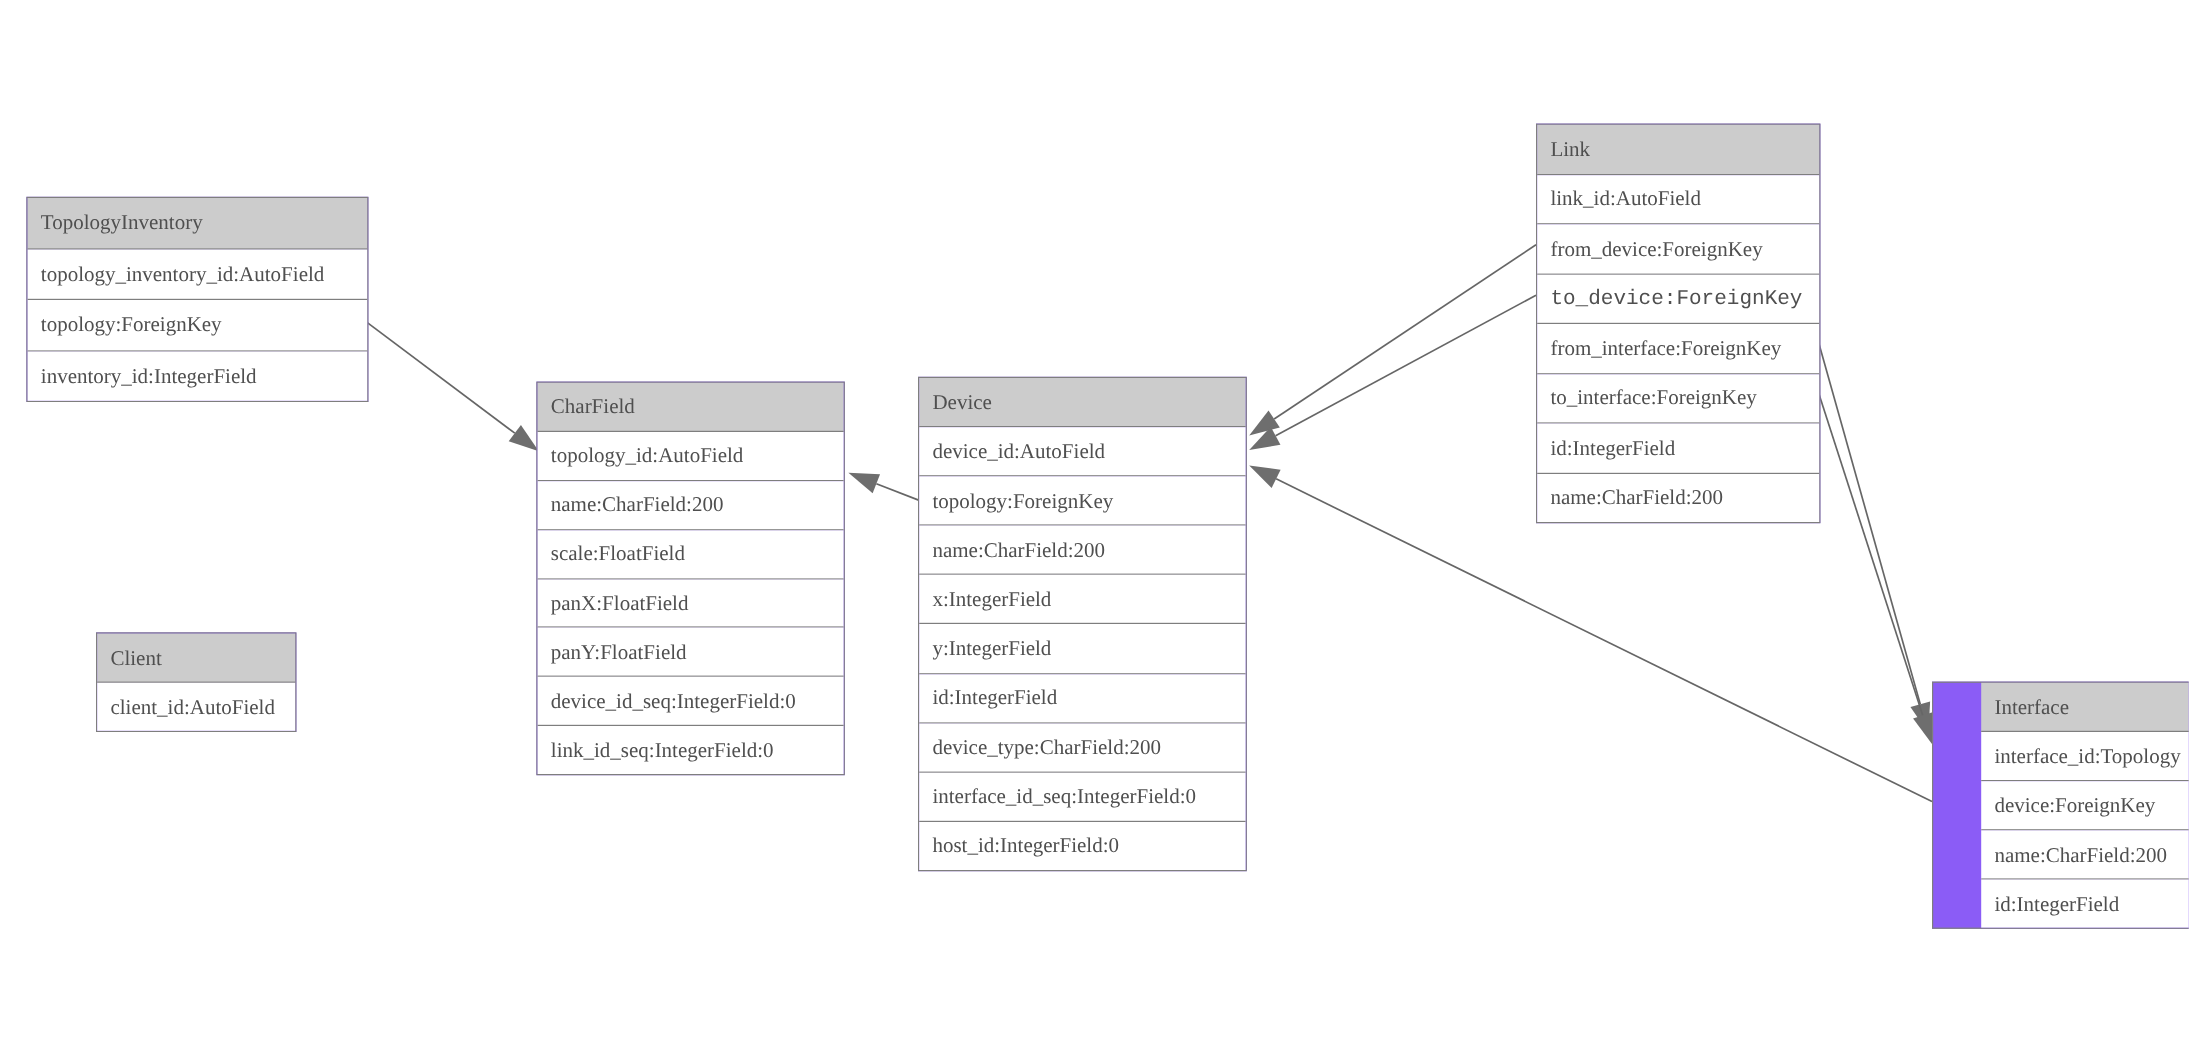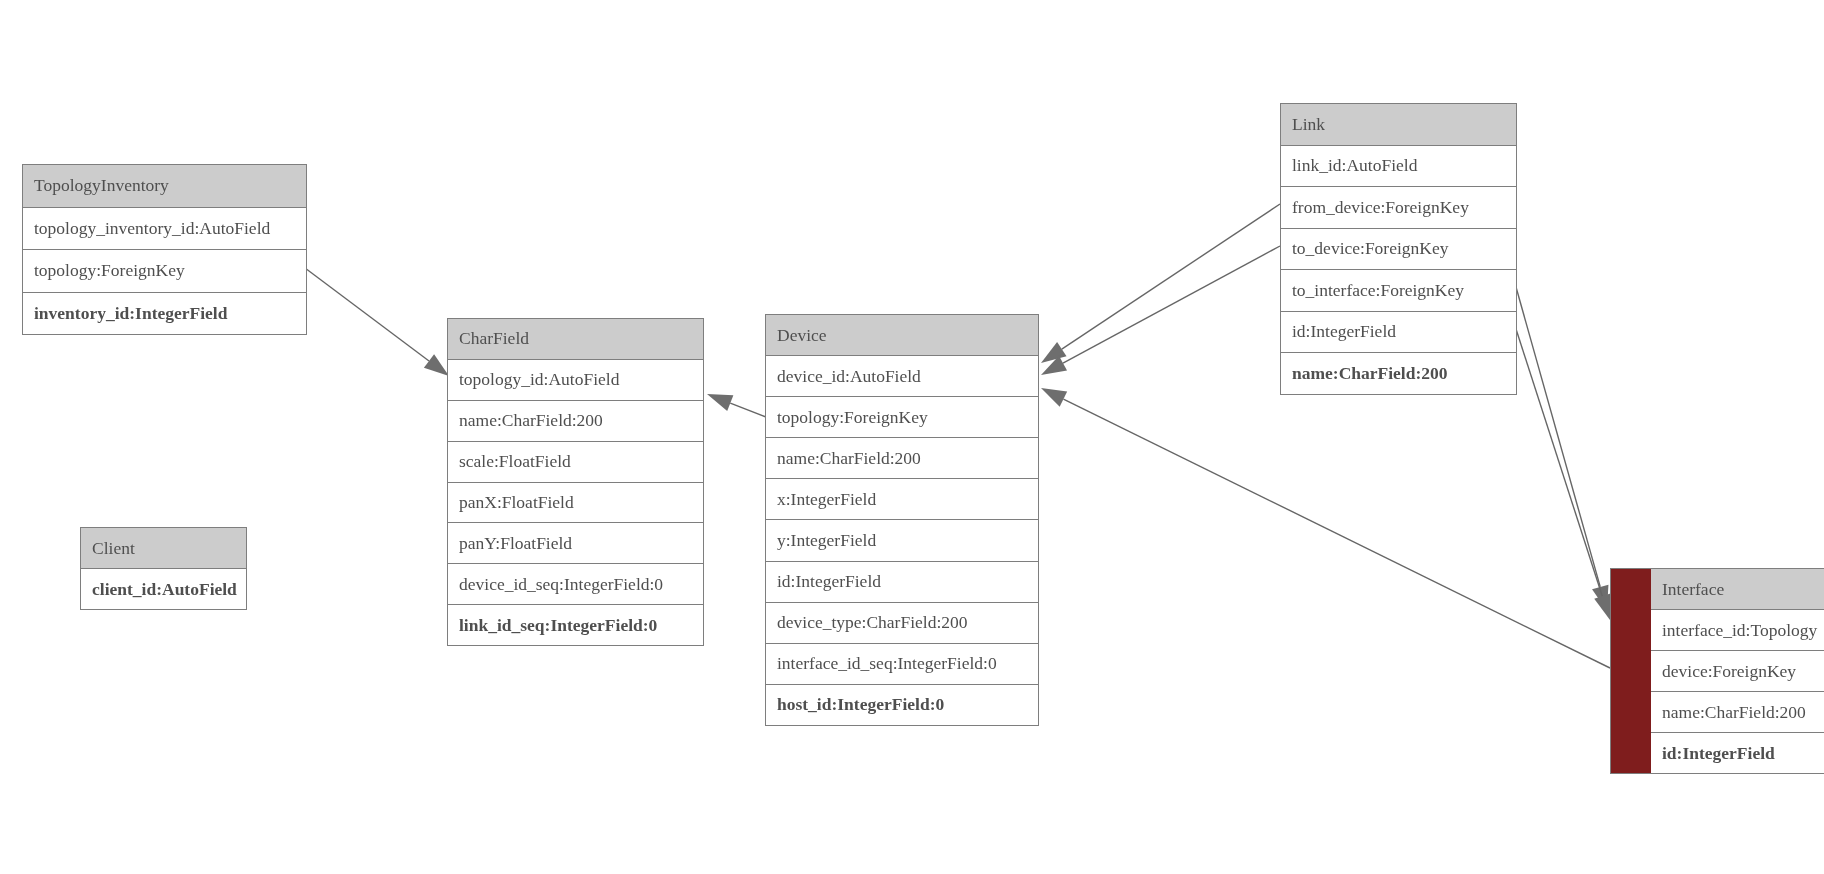--- a/index.html
+++ b/index.html
@@ -12,42 +12,42 @@
     font-family: "Liberation Serif", serif;
   }
   #edges-layer {
     position: absolute;
     left: 0; top: 0;
     width: 1824px; height: 874px;
     pointer-events: none;
   }
   .entity {
     position: absolute;
-    background: #7f1d1d;
+    background: #8b5cf6;
     border: 1.6px solid #7e7e7e;
     box-sizing: content-box;
     color: #4f4f4f;
     font-size: 17.5px;
     white-space: nowrap;
   }
   .entity-header {
     background: #cccccc;
     border-bottom: 1.6px solid #7e7e7e;
     padding-left: 11px;
     display: flex;
     align-items: center;
   }
   .entity-row {
     border-bottom: 1.3px solid #7e7e7e;
     padding-left: 11px;
     display: flex;
     align-items: center;
     background: #ffffff;
   }
-  .entity-row:last-child { border-bottom: none; font-weight: bold; }
+  .entity-row:last-child { border-bottom: none; }
   .edge-line { stroke: #666666; stroke-width: 1.4; fill: none; }
   .edge-arrowhead { fill: #6e6e6e; stroke: none; }
 </style>
 </head>
 <body>
 
 <div id="canvas">
   <svg id="edges-layer" viewBox="0 0 1824 874" xmlns="http://www.w3.org/2000/svg">
       <line x1="305" y1="268" x2="429" y2="361" class="edge-line"></line>
       <polygon points="449,376 423.9,367.8 434.1,354.2" class="edge-arrowhead"></polygon>
@@ -90,21 +90,22 @@
         <div class="entity-row" style="height: 40.1px;">y:IntegerField</div>
         <div class="entity-row" style="height: 40.1px;">id:IntegerField</div>
         <div class="entity-row" style="height: 40.1px;">device_type:CharField:200</div>
         <div class="entity-row" style="height: 40.1px;">interface_id_seq:IntegerField:0</div>
         <div class="entity-row" style="height: 40.1px;">host_id:IntegerField:0</div>
       </div>
       <div class="entity" style="left: 1280px; top: 103px; width: 235px;">
         <div class="entity-header" style="height: 40.5px;">Link</div>
         <div class="entity-row" style="height: 40.5px;">link_id:AutoField</div>
         <div class="entity-row" style="height: 40.5px;">from_device:ForeignKey</div>
-        <div class="entity-row" style="height: 40.5px;">to_device:ForeignKey</div>
+        <div class="entity-row" style="height: 40.5px; font-family: Liberation Mono, monospace;">to_device:ForeignKey</div>
+        <div class="entity-row" style="height: 40.5px;">from_interface:ForeignKey</div>
         <div class="entity-row" style="height: 40.5px;">to_interface:ForeignKey</div>
         <div class="entity-row" style="height: 40.5px;">id:IntegerField</div>
         <div class="entity-row" style="height: 40.5px;">name:CharField:200</div>
       </div>
       <div class="entity" style="left: 1610px; top: 568px; width: 197px; padding-left: 40px;">
         <div class="entity-header" style="height: 40px;">Interface</div>
         <div class="entity-row" style="height: 40px;">interface_id:Topology</div>
         <div class="entity-row" style="height: 40px;">device:ForeignKey</div>
         <div class="entity-row" style="height: 40px;">name:CharField:200</div>
         <div class="entity-row" style="height: 40px;">id:IntegerField</div>

